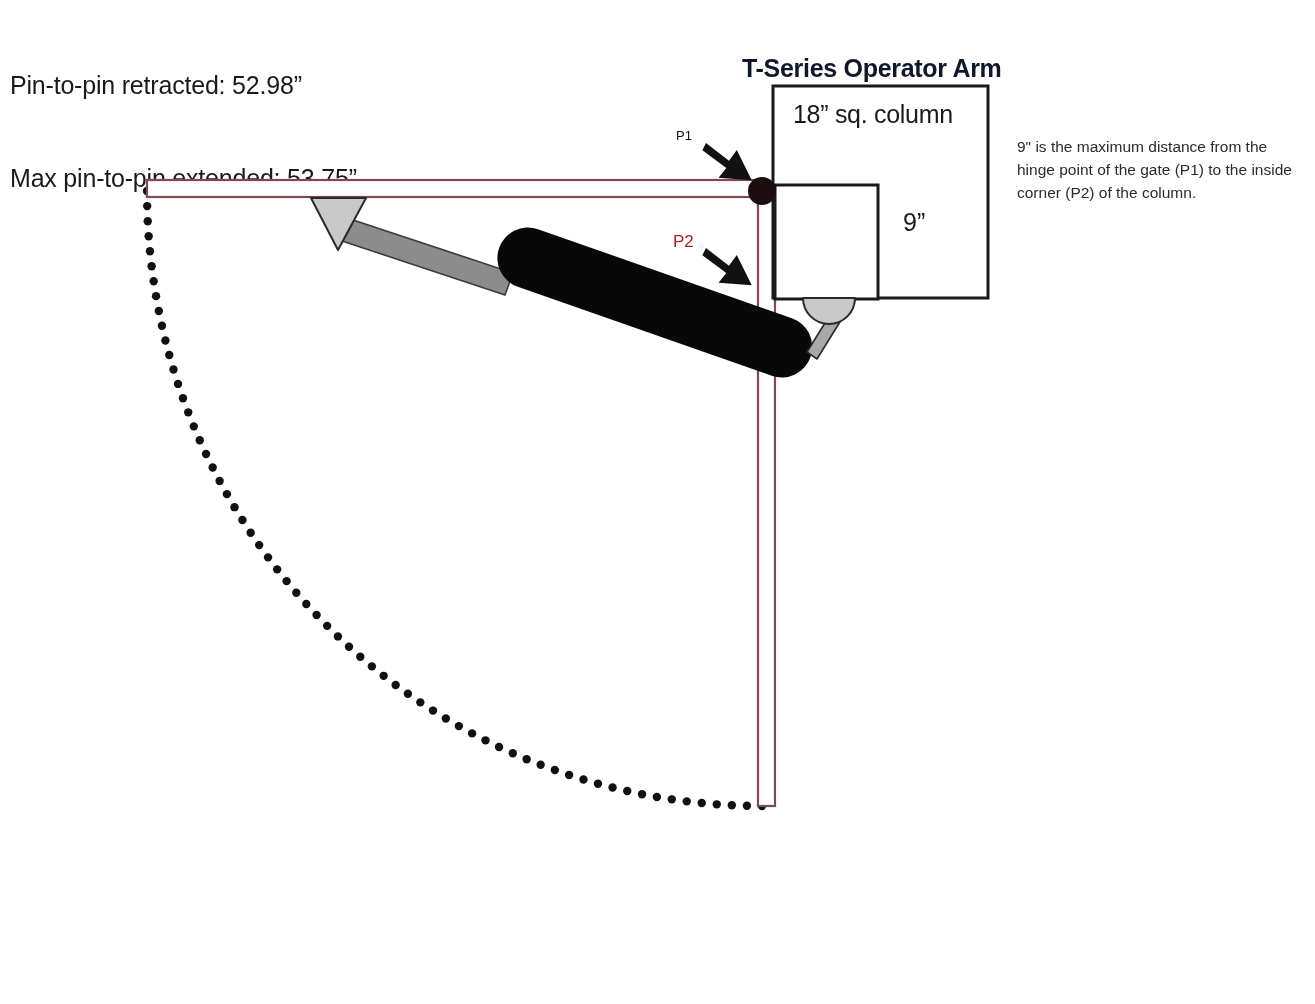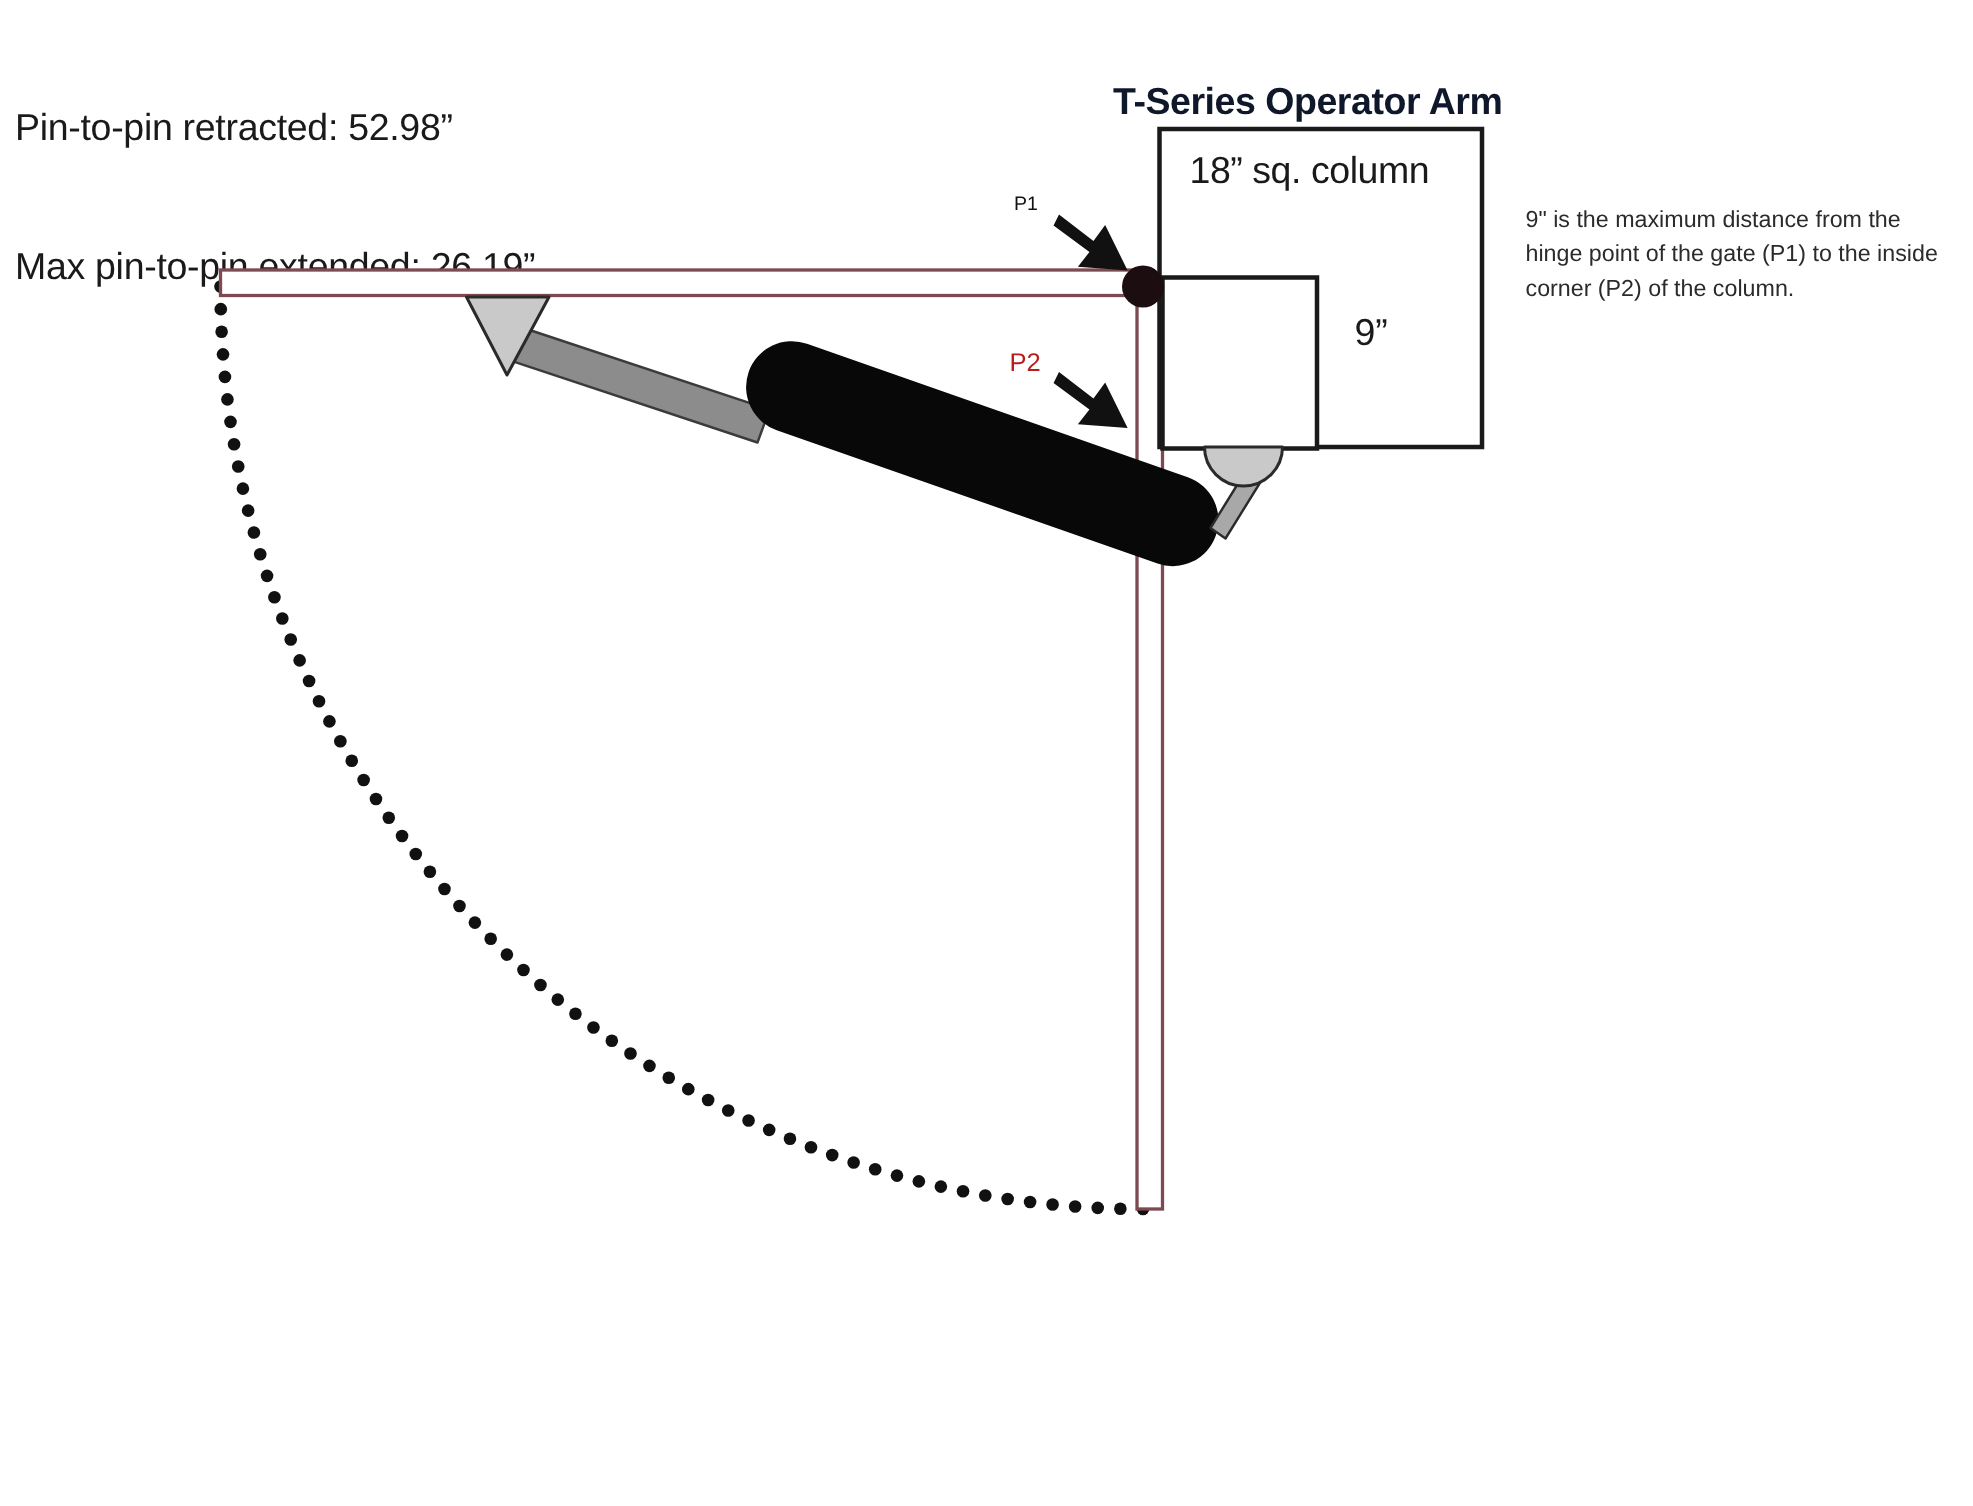--- a/index.html
+++ b/index.html
@@ -85,21 +85,21 @@
     height: 1004px;
   }
 </style>
 </head>
 <body>
 
 <div id="page">
 
   <div class="txt" id="specs">
     <div>Pin-to-pin retracted: 52.98”</div>
-    <div>Max pin-to-pin extended: 26.19”</div>
+    <div>Max pin-to-pin extended: 53.75”</div>
   </div>
 
   <div class="txt" id="diagram-title">T-Series Operator Arm</div>
 
   <svg class="layer" viewBox="0 0 1315 1004">
     <defs>
 
       <g id="bent-arrow">
         <path d="M 0,0 L 26,16 L 33,4 L 52,34 L 17,35 L 24,24 L -3,8 Z"></path>
       </g>

